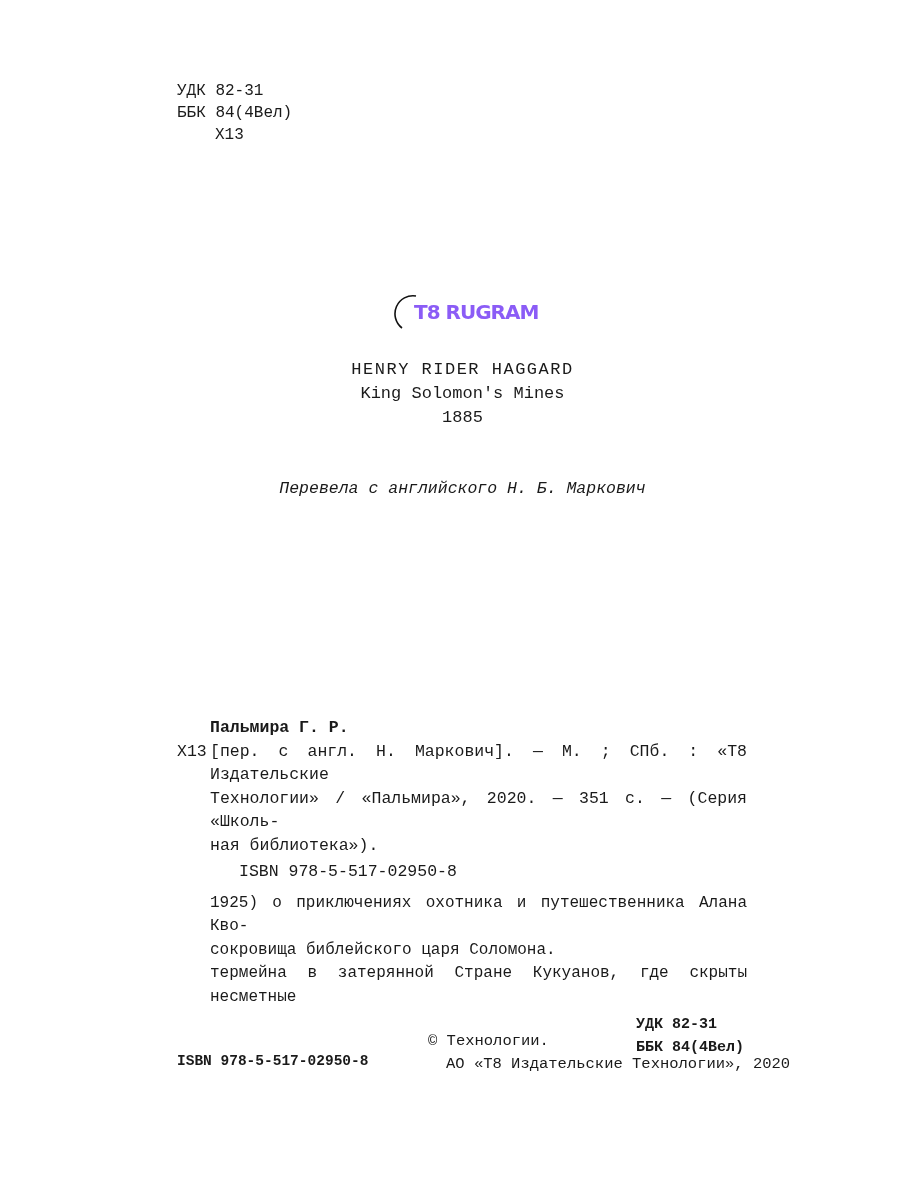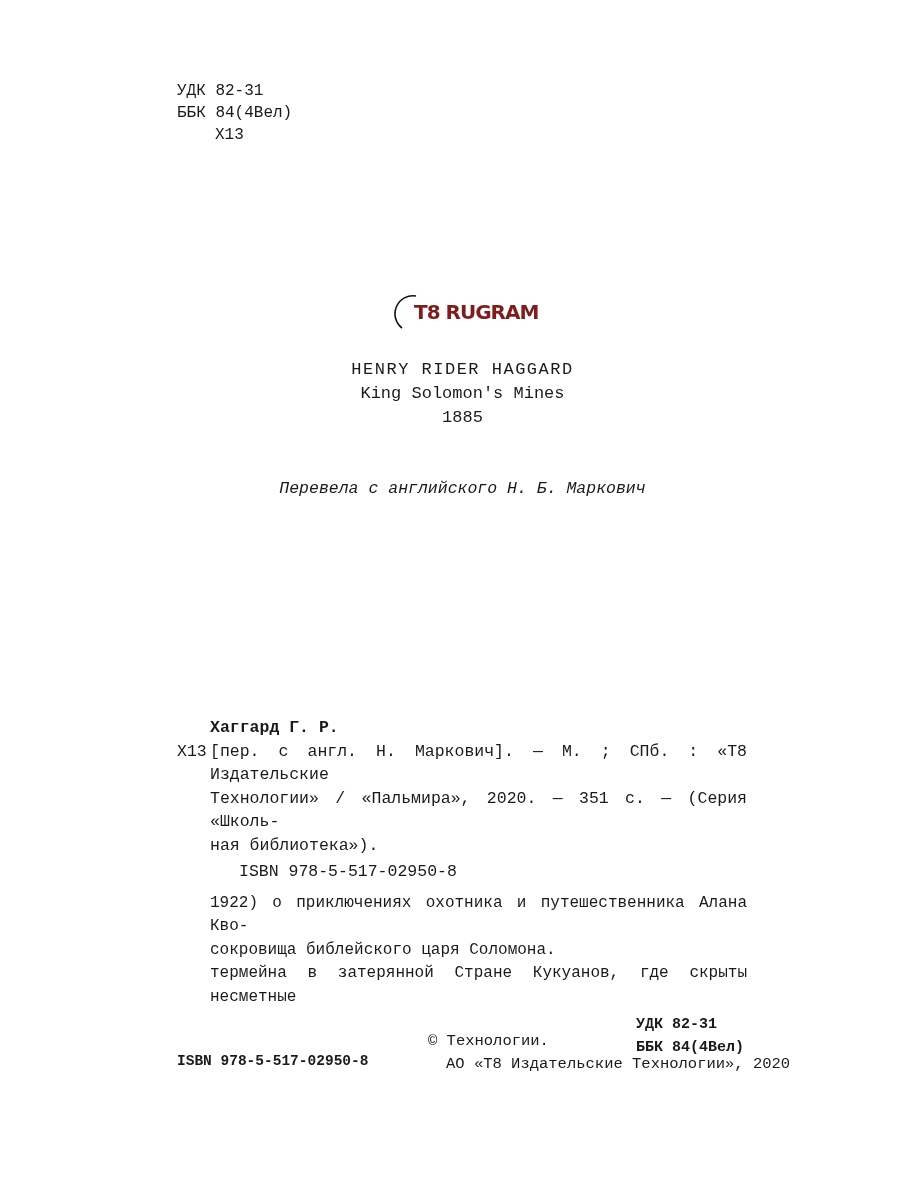--- a/index.html
+++ b/index.html
@@ -8,21 +8,21 @@
       font-family: "DejaVu Serif", "Liberation Serif", serif; color: #1a1a1a;
       overflow: hidden;
     }
     .abs { position: absolute; }
     .serif { font-family: Liberation Mono, monospace; }
     .top-codes { left: 177px; top: 80px; font-size: 16px; line-height: 22px; }
     .top-codes .line { white-space: pre; }
     .logo { left: 394px; top: 292px; height: 40px; display: flex; align-items: center; }
     .logo-text {
       font-family: "DejaVu Sans", "Liberation Sans", sans-serif; font-weight: bold;
-      font-size: 20px; letter-spacing: -1px; color: #7f1d1d; margin-left: -6px;
+      font-size: 20px; letter-spacing: -1px; color: #8b5cf6; margin-left: -6px;
     }
     .center-block { left: 0; width: 925px; top: 358px; text-align: center; font-size: 17px; line-height: 24px; }
     .author-en { letter-spacing: 1.5px; }
     .translator { left: 0; width: 925px; top: 479px; text-align: center; font-style: italic; font-size: 16.5px; }
     .card { left: 177px; top: 716px; width: 570px; font-size: 16.5px; line-height: 23.5px; }
     .card-author { font-weight: bold; padding-left: 33px; }
     .card-body { position: relative; padding-left: 33px; text-align: justify; }
     .card-body .code { position: absolute; left: 0; top: 0; }
     .card-body .first { padding-left: 29px; }
     .card-isbn { padding-left: 62px; margin-top: 3px; }
@@ -52,30 +52,30 @@
 
 <div class="abs center-block serif">
   <div class="author-en">HENRY RIDER HAGGARD</div>
   <div>King Solomon's Mines</div>
   <div>1885</div>
 </div>
 
 <div class="abs translator serif">Перевела с английского Н. Б. Маркович</div>
 
 <div class="abs card serif">
-  <div class="card-author">Хаггард Г. Р.</div>
+  <div class="card-author">Пальмира Г. Р.</div>
   <div class="card-body">
     <span class="code">Х13</span>
     <div>[пер. с англ. Н. Маркович]. — М. ; СПб. : «Т8 Издательские</div>
     <div>Технологии» / «Пальмира», 2020. — 351 с. — (Серия «Школь-</div>
     <div>ная библиотека»).</div>
   </div>
   <div class="card-isbn">ISBN 978-5-517-02950-8</div>
   <div class="card-annot">
-    <div>1922) о приключениях охотника и путешественника Алана Кво-</div>
+    <div>1925) о приключениях охотника и путешественника Алана Кво-</div>
     <div>сокровища библейского царя Соломона.</div>
     <div>термейна в затерянной Стране Кукуанов, где скрыты несметные</div>
   </div>
   <div class="card-codes">
     <div>
       <div style="display:block">УДК 82-31</div>
       <div style="display:block">ББК 84(4Вел)</div>
     </div>
   </div>
 </div>

